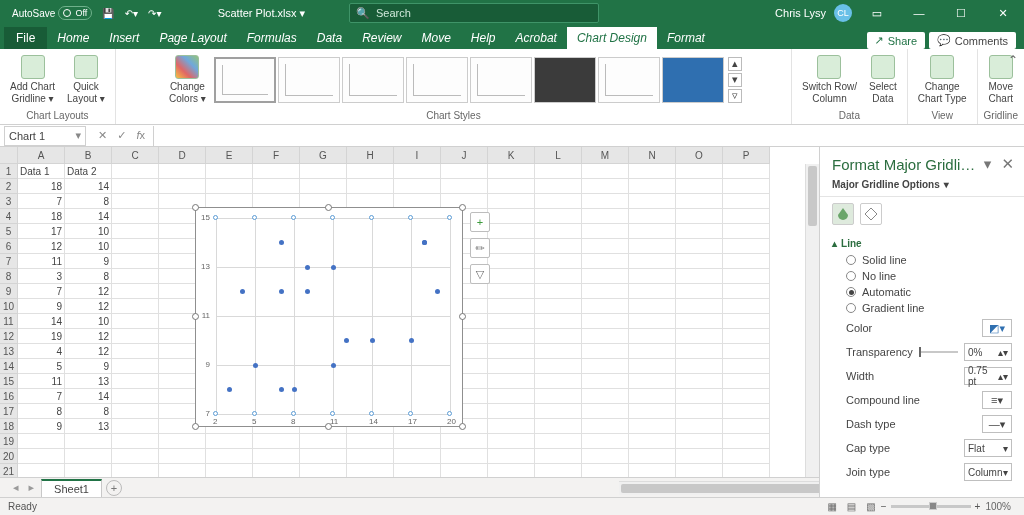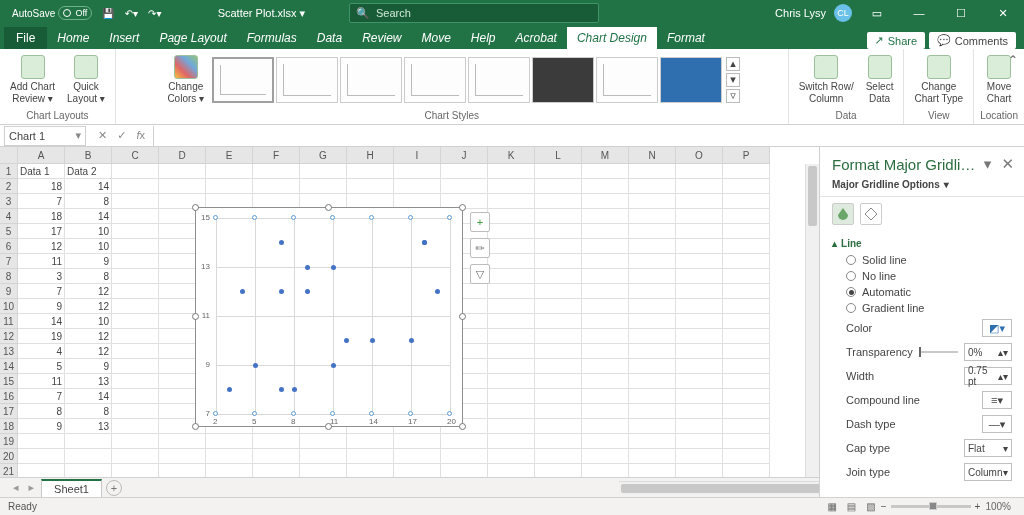--- a/index.html
+++ b/index.html
@@ -168,21 +168,21 @@
       </div>
   </div>
 </div>
 
 <div class="ribbon">
   <div class="rgroup">
     <div class="items">
       <div class="bigbtn">
           <div class="ico"></div>
           <span style="white-space:pre;">Add Chart
-Review ▾</span>
+Gridline ▾</span>
         </div>
       <div class="bigbtn">
           <div class="ico"></div>
           <span style="white-space:pre;">Quick
 Layout ▾</span>
         </div>
     </div>
     <div class="glabel">Chart Layouts</div>
   </div>
   <div class="rgroup" style="flex:1;">
@@ -248,21 +248,21 @@
     <div class="glabel">View</div>
   </div>
   <div class="rgroup" style="border-right:none;">
     <div class="items">
       <div class="bigbtn">
           <div class="ico"></div>
           <span style="white-space:pre;">Move
 Chart</span>
         </div>
     </div>
-    <div class="glabel">Location</div>
+    <div class="glabel">Gridline</div>
   </div>
   <div class="collapse">⌃</div>
 </div>
 
 <div class="fbar">
   <div class="namebox">
       <span>Chart 1</span>
       <span style="color:#888;">▾</span>
     </div>
   <div class="fx-btns">

